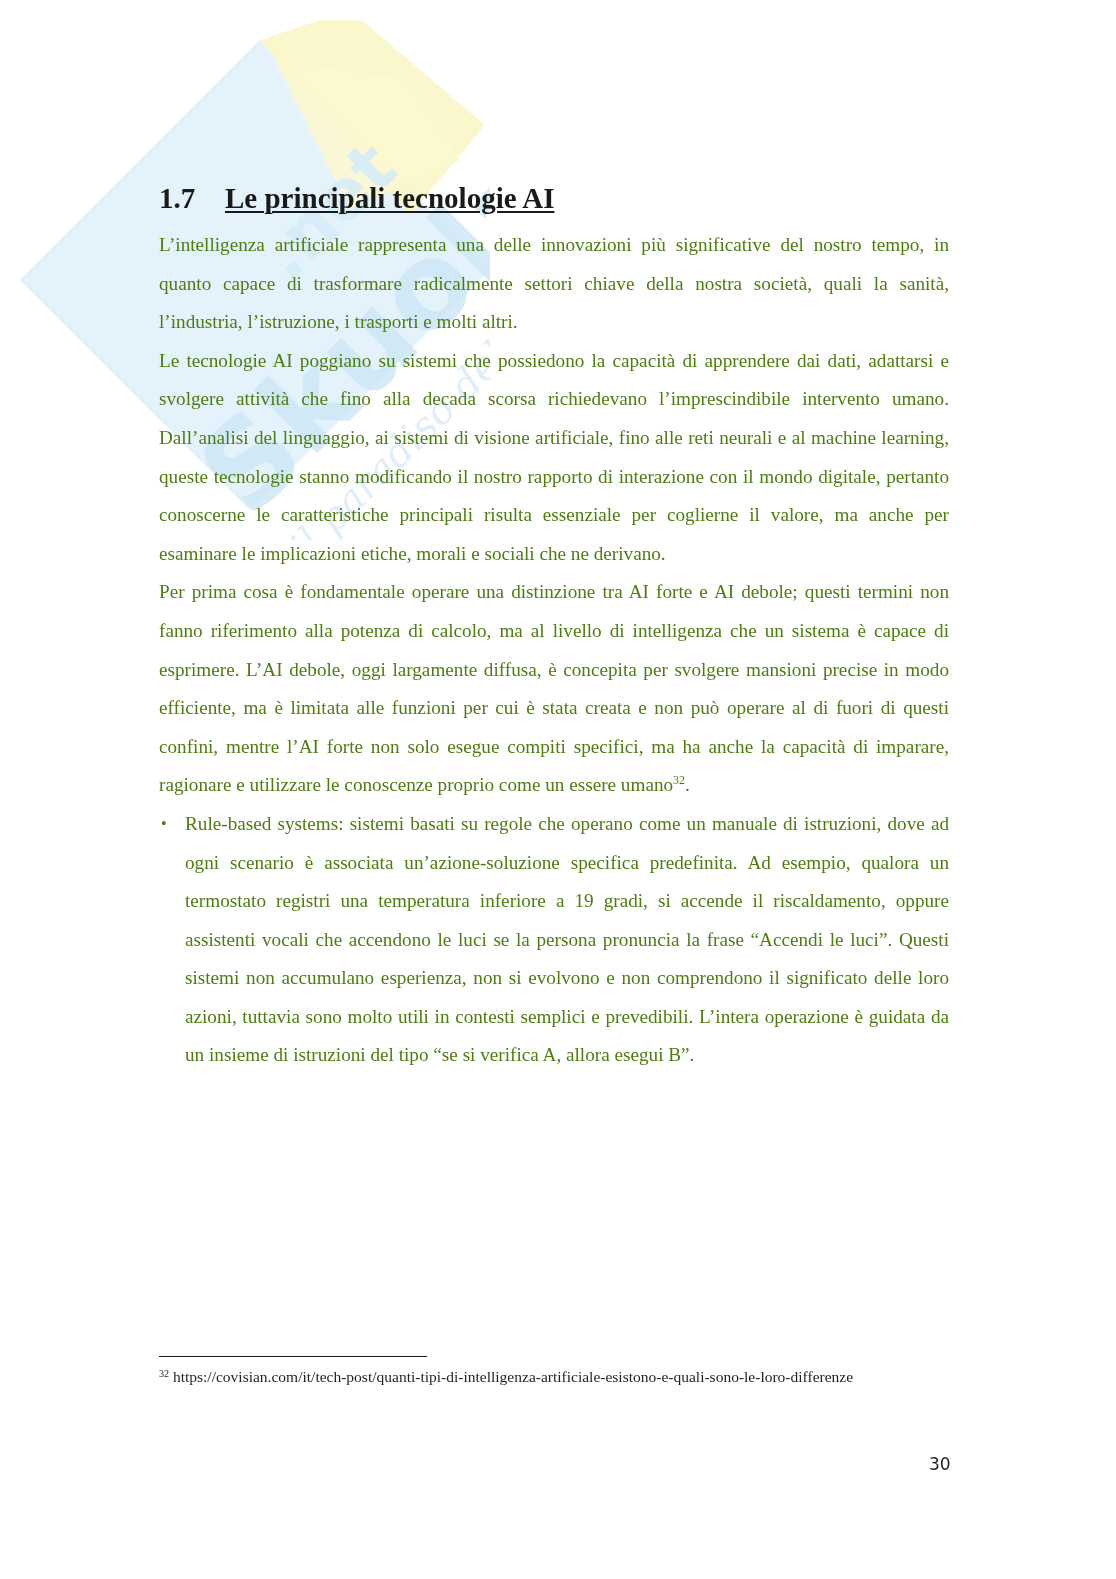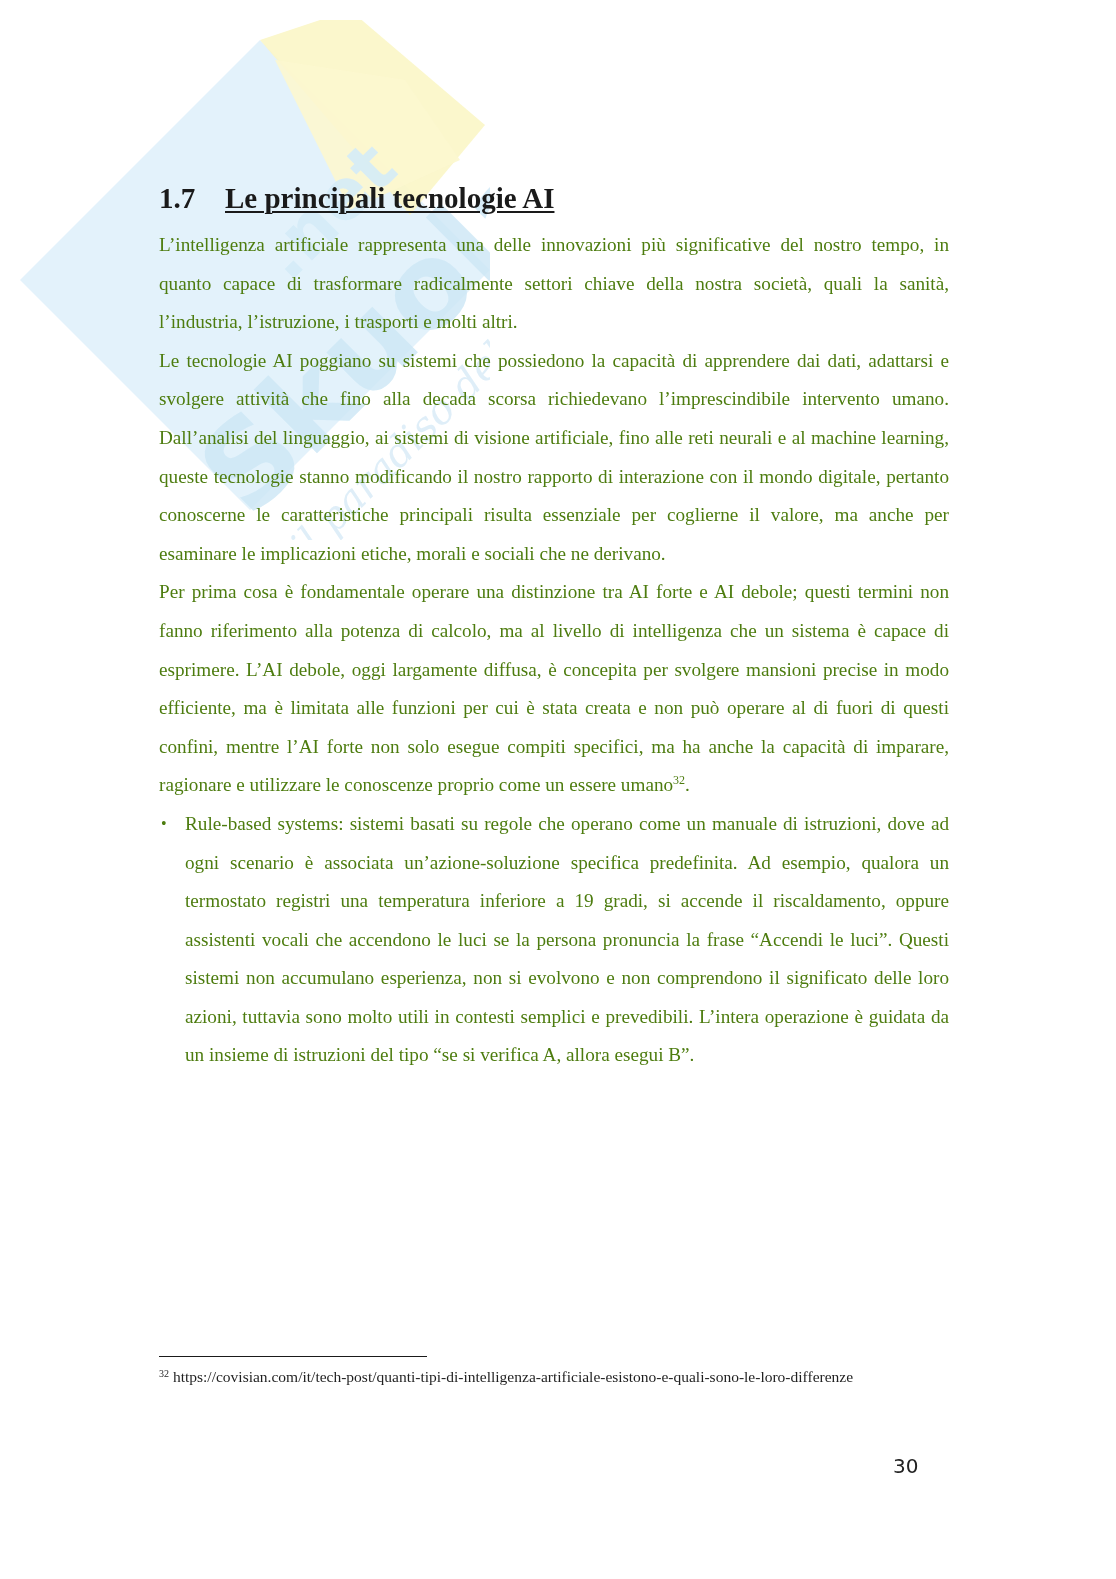--- a/index.html
+++ b/index.html
@@ -101,24 +101,24 @@
       font-size: 15.5px;
       line-height: 22px;
       color: #1f1f1f;
     }
     .footnote sup {
       font-size: 10px;
       vertical-align: 5px;
     }
     .page-number {
       position: absolute;
-      left: 893px;
+      left: 929px;
       top: 1454px;
       font-family: "DejaVu Sans", "Liberation Sans", sans-serif;
-      font-size: 20px;
+      font-size: 17px;
       color: #222;
     }
   </style>
 </head>
 <body>
 
 <div class="page">
 
   <svg class="watermark" viewBox="0 0 470 520" xmlns="http://www.w3.org/2000/svg">
 

